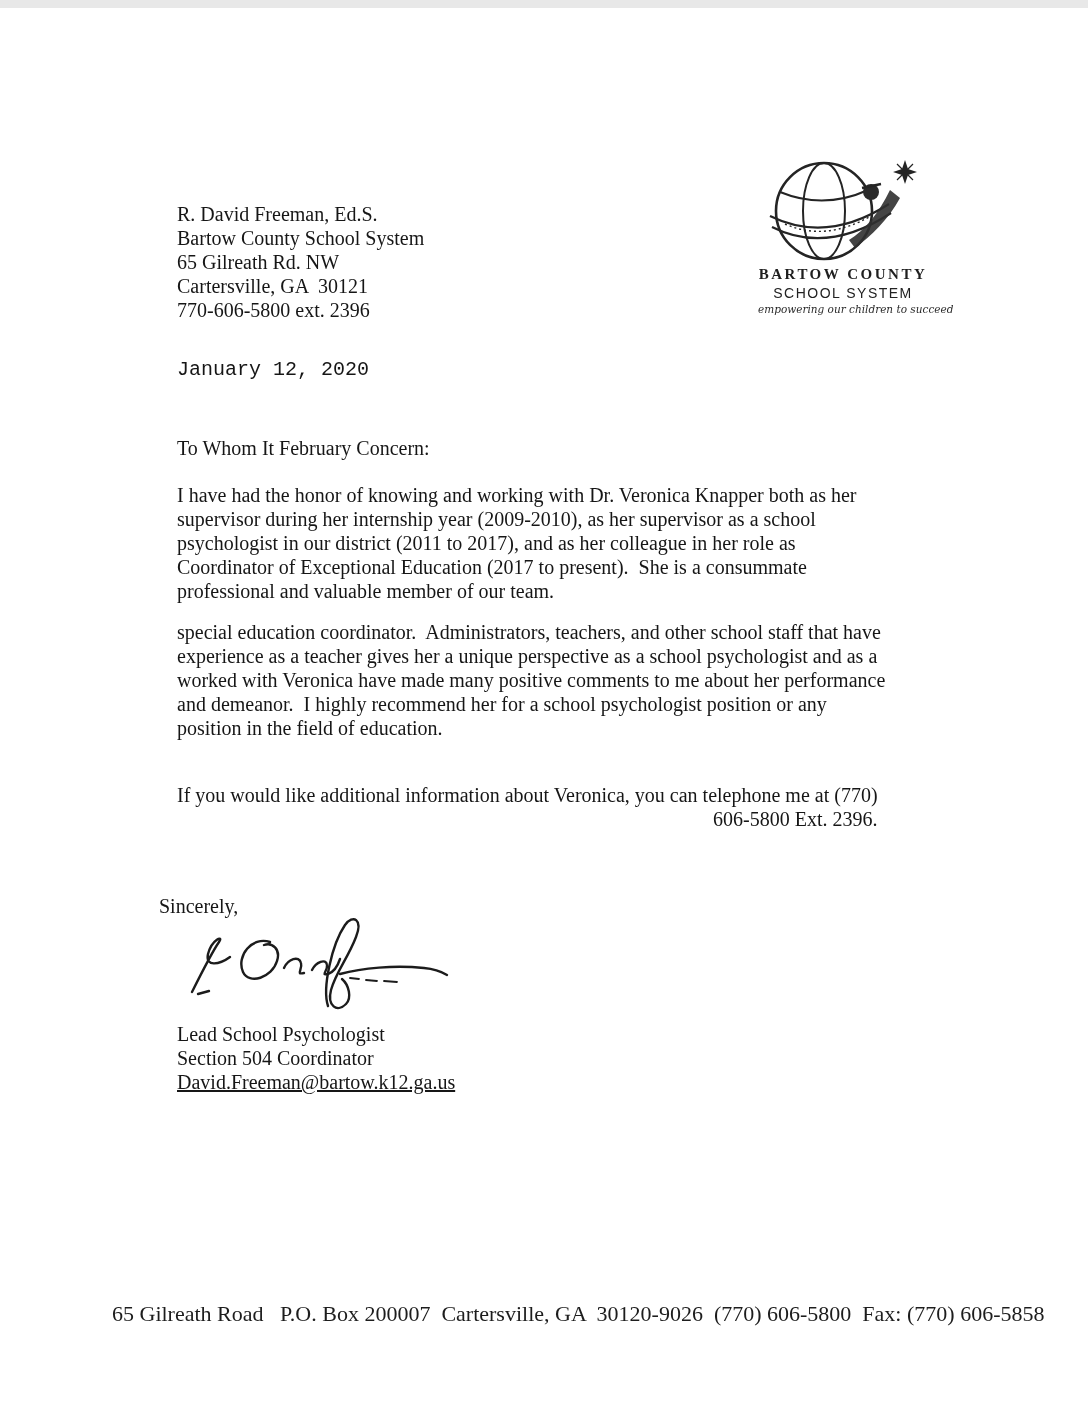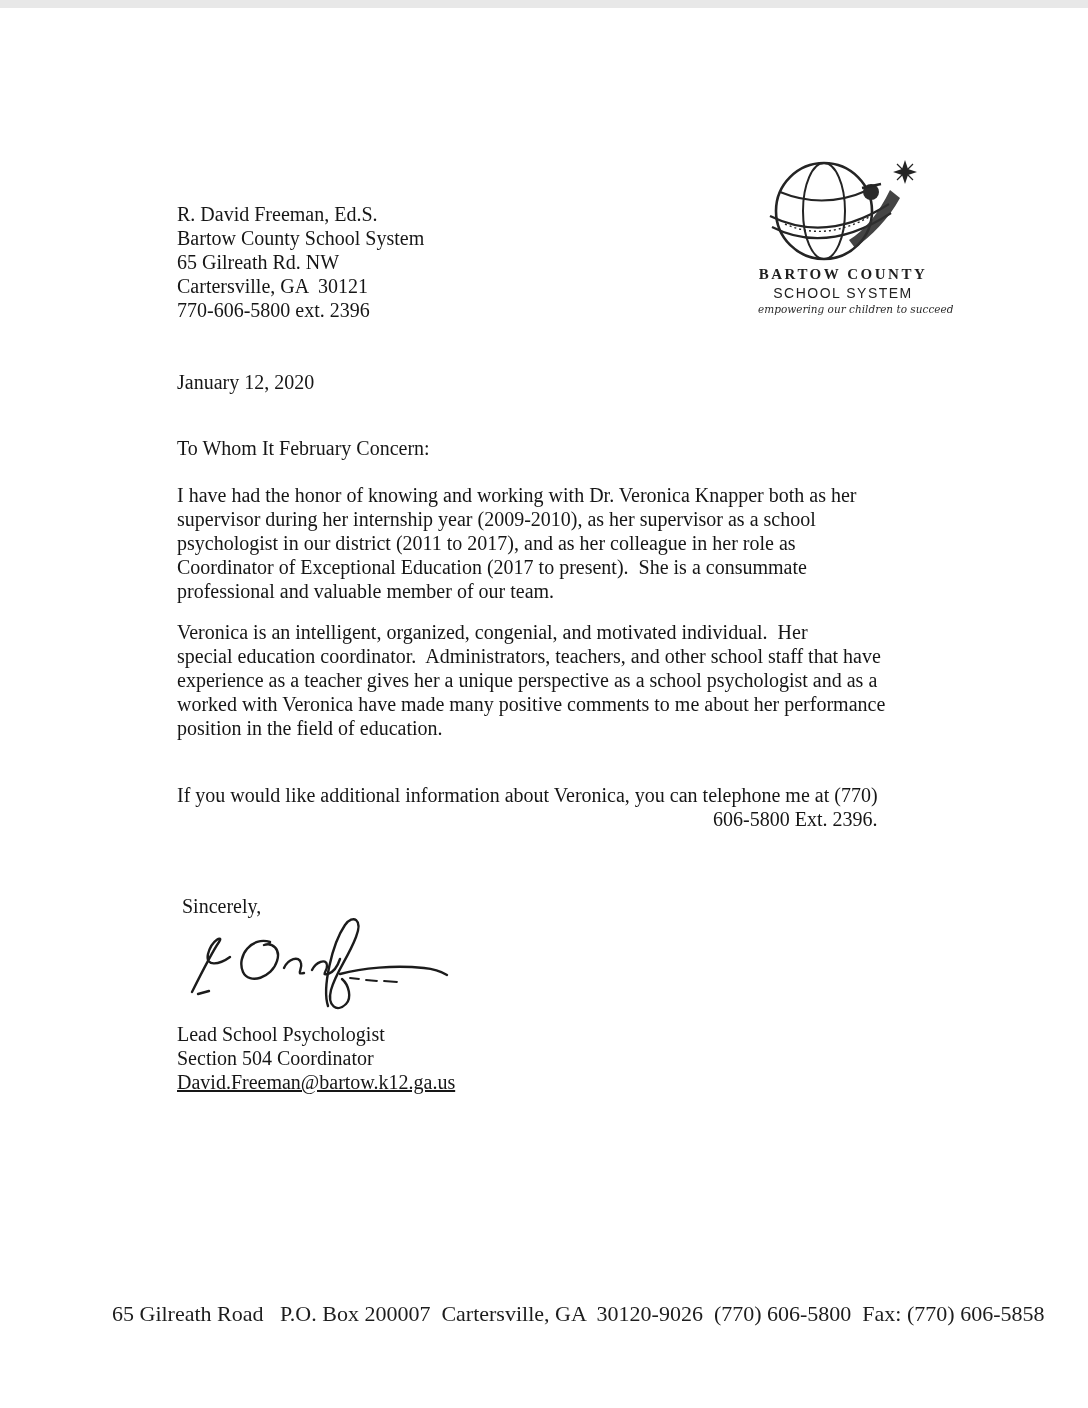--- a/index.html
+++ b/index.html
@@ -44,29 +44,29 @@
   }
   .logo-tagline {
     font-family: "DejaVu Serif", serif;
     font-style: italic;
     font-size: 10.5px;
     line-height: 13px;
     color: #2a2a2a;
     white-space: pre;
   }
 
-  .date { left: 177px; top: 362px; }
+  .date { left: 177px; top: 350px; font-family: Liberation Mono, monospace; }
   .salutation { left: 177px; top: 428px; }
 
   .para { left: 177px; }
   .p1 { top: 475px; }
   .p2 { top: 612px; }
   .p3 { top: 775px; text-align: right; }
 
-  .closing { left: 182px; top: 886px; }
+  .closing { left: 159px; top: 886px; }
   .signature { left: 178px; top: 902px; }
   .signoff { left: 177px; top: 1014px; }
   .email {
     text-decoration: underline;
     color: #161616;
     white-space: pre;
   }
 
   .footer {
     left: 112px; top: 1294px;
@@ -120,24 +120,24 @@
 
   <div class="abs para p1">
     <div class="line">I have had the honor of knowing and working with Dr. Veronica Knapper both as her</div>
     <div class="line">supervisor during her internship year (2009-2010), as her supervisor as a school</div>
     <div class="line">psychologist in our district (2011 to 2017), and as her colleague in her role as</div>
     <div class="line">Coordinator of Exceptional Education (2017 to present).  She is a consummate</div>
     <div class="line">professional and valuable member of our team.</div>
   </div>
 
   <div class="abs para p2">
-    <div class="line">Veronica is an intelligent, organized, congenial, and motivated individual.  Her</div>
     <div class="line">special education coordinator.  Administrators, teachers, and other school staff that have</div>
     <div class="line">experience as a teacher gives her a unique perspective as a school psychologist and as a</div>
     <div class="line">worked with Veronica have made many positive comments to me about her performance</div>
+    <div class="line">and demeanor.  I highly recommend her for a school psychologist position or any</div>
     <div class="line">position in the field of education.</div>
   </div>
 
   <div class="abs para p3">
     <div class="line">If you would like additional information about Veronica, you can telephone me at (770)</div>
     <div class="line">606-5800 Ext. 2396.</div>
   </div>
 
   <div class="abs closing line">Sincerely,</div>
 

